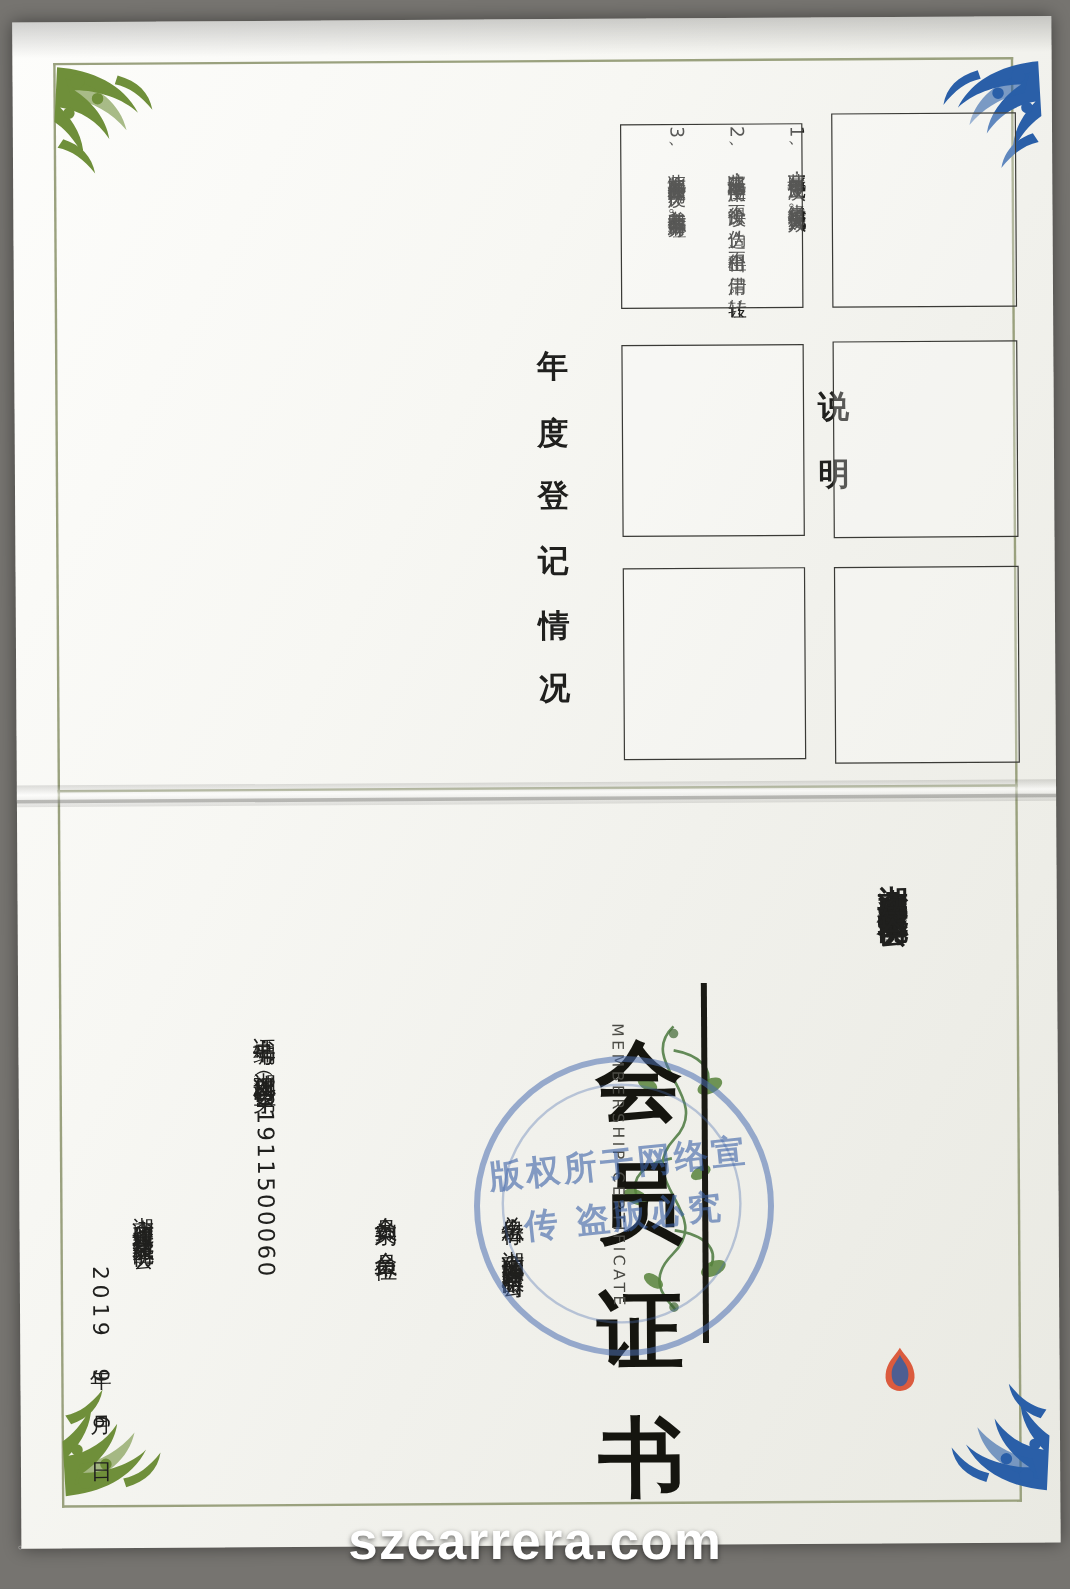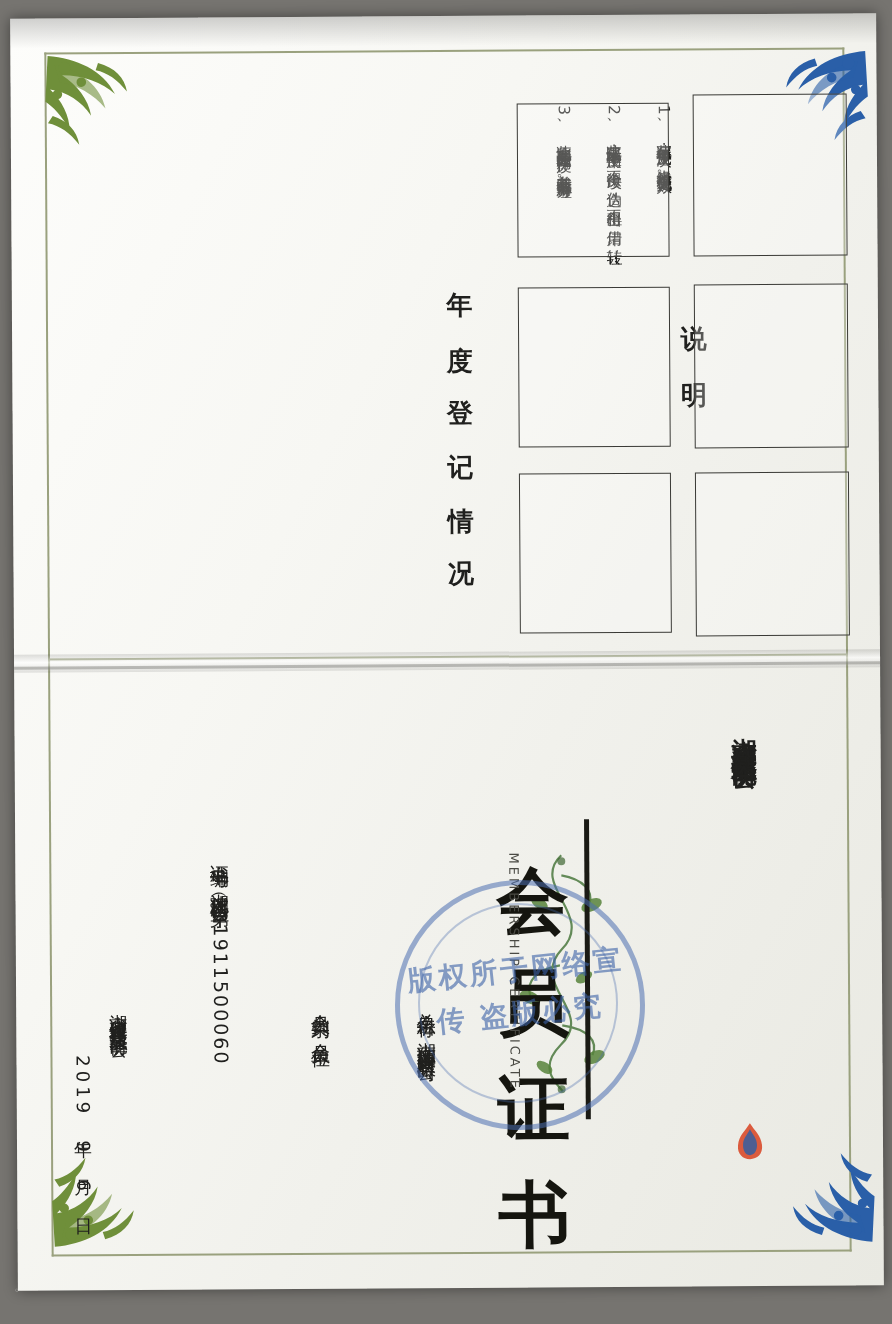--- a/index.html
+++ b/index.html
@@ -386,14 +386,15 @@
     </div>
 
     <div class="shadow-top"></div>
   </div>
 
   <div class="seal">
     <div class="seal-inner"></div>
   </div>
   <div class="seal-text">版权所于网络宣传 盗版必究</div>
 
+  <div class="url">szcarrera.com</div>
   <div class="corner-mark">◦</div>
 </div>
 
 </body></html>

